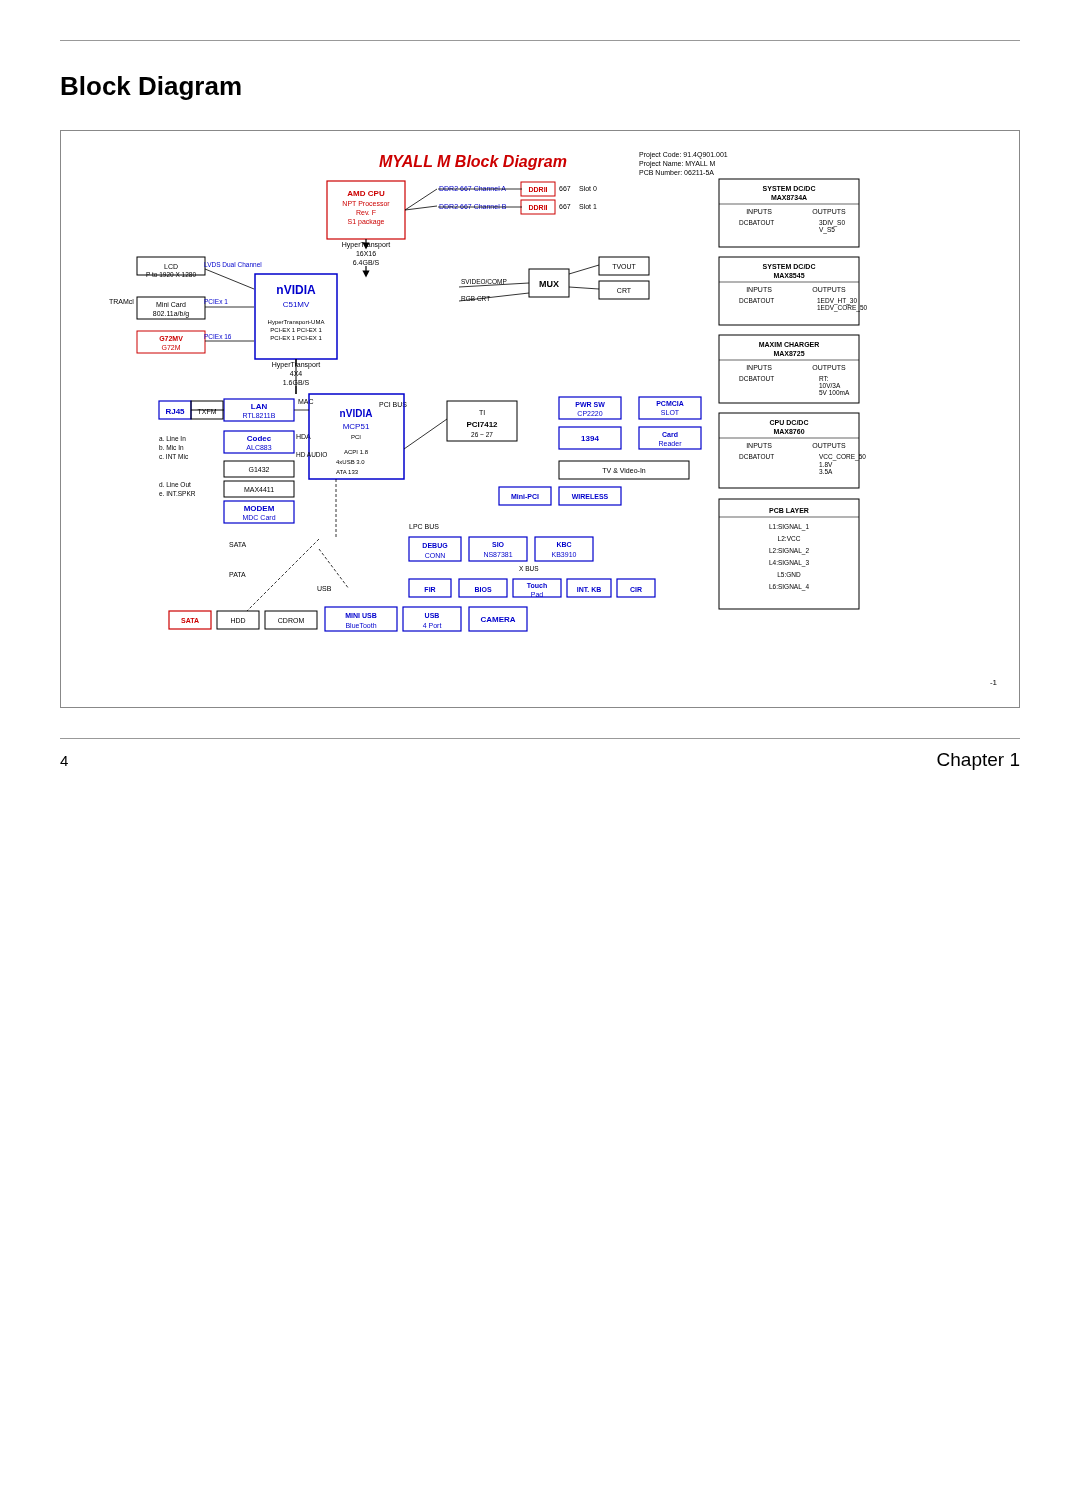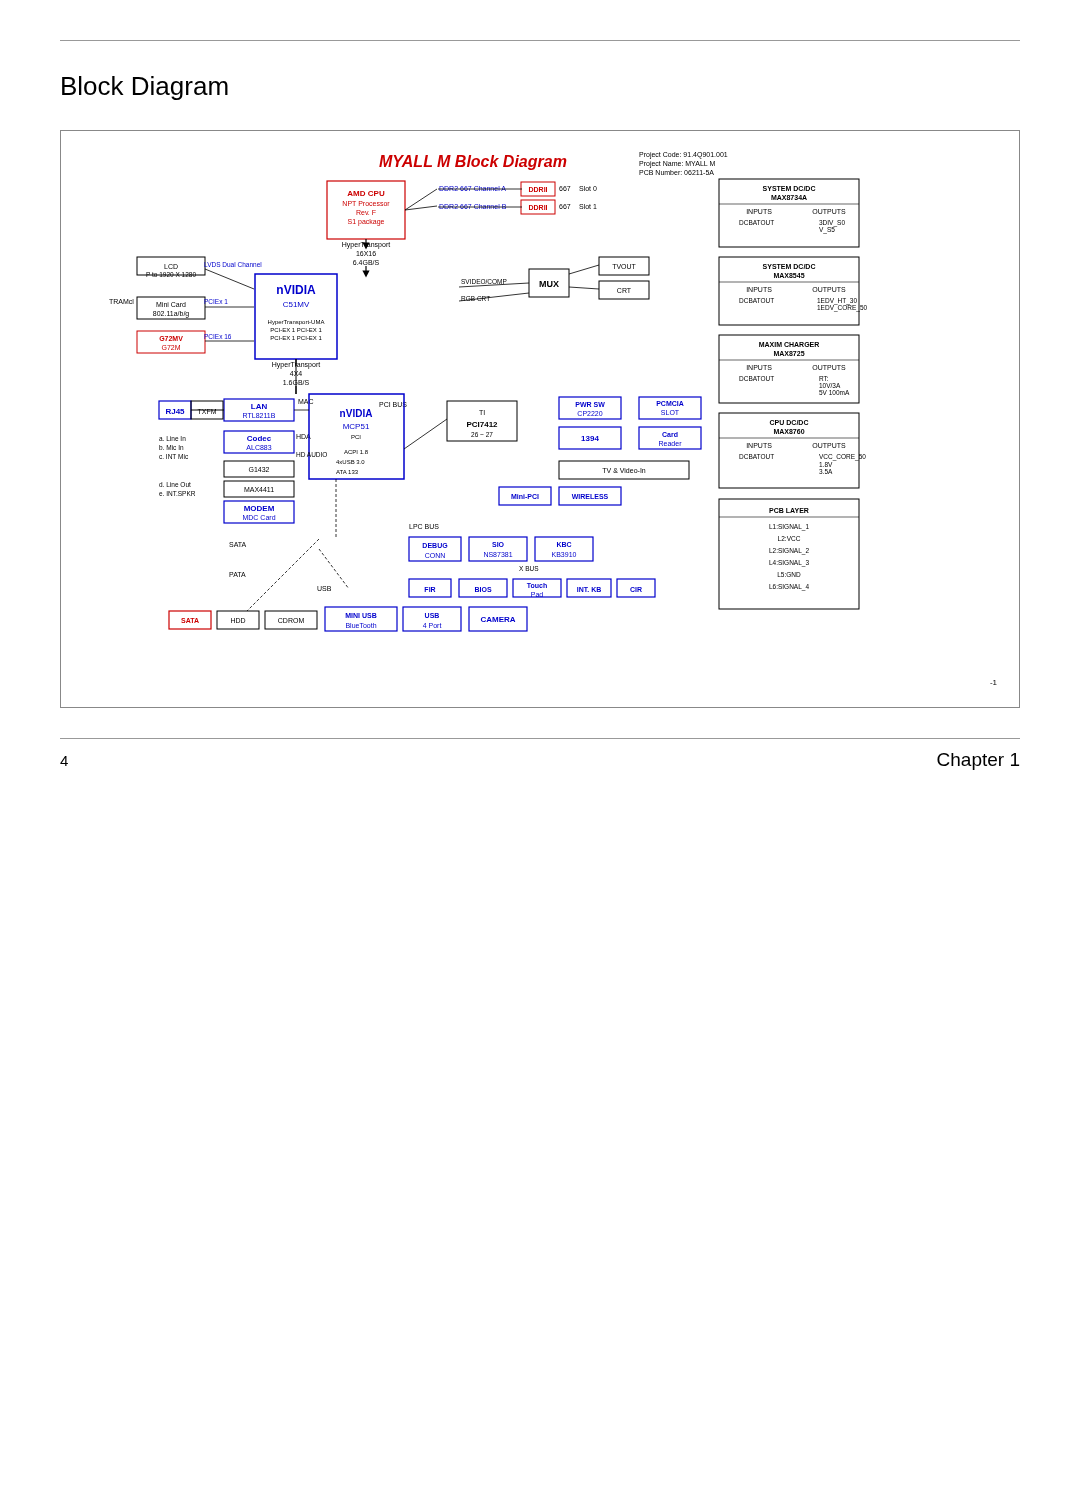--- a/index.html
+++ b/index.html
@@ -15,21 +15,21 @@
       min-height: 1512px;
       padding: 40px 60px 60px 60px;
       position: relative;
     }
     .top-line {
       border-top: 1.5px solid #999;
       margin-bottom: 30px;
     }
     .page-title {
       font-size: 26px;
-      font-weight: normal;
+      font-weight: bold;
       margin-bottom: 28px;
       color: #000;
     }
     .diagram-outer {
       border: 1.5px solid #888;
       background: #fff;
       width: 960px;
       min-height: 560px;
       position: relative;
       padding: 8px;

